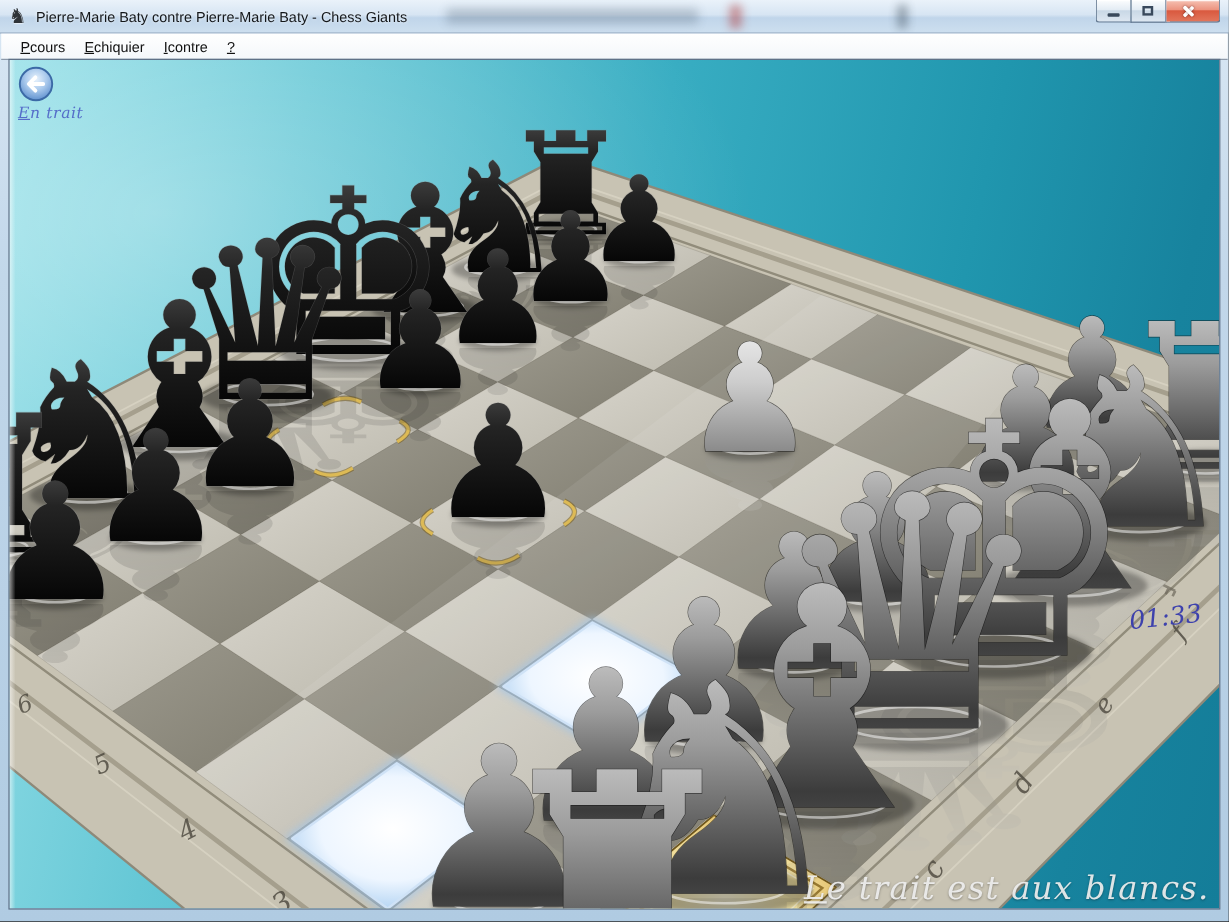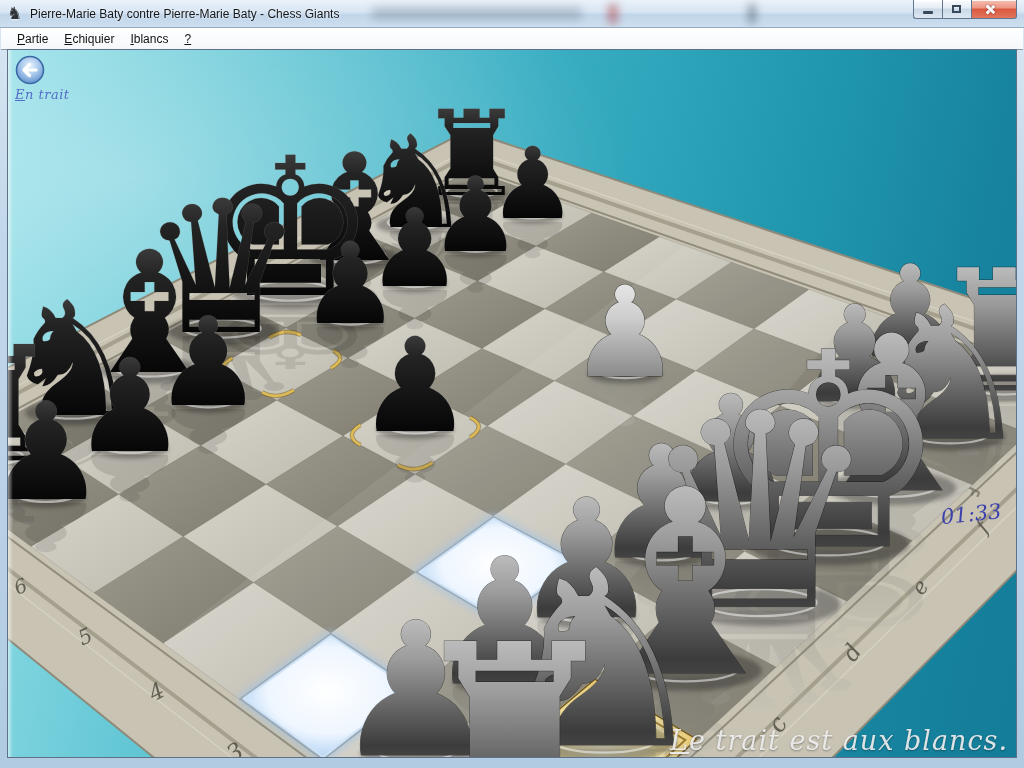--- a/index.html
+++ b/index.html
@@ -75,23 +75,23 @@
           <span class="glyph-max"></span>
         </div>
       <div class="wbtn close">
           <span class="glyph-close-a"></span>
           <span class="glyph-close-b"></span>
         </div>
     </div>
   </div>
 
   <div id="menubar">
-    <span class="menu-item"><u>P</u><span>artie</span></span>
+    <span class="menu-item"><u>P</u><span>cours</span></span>
     <span class="menu-item"><u>E</u><span>chiquier</span></span>
-    <span class="menu-item"><u>I</u><span>blancs</span></span>
+    <span class="menu-item"><u>I</u><span>contre</span></span>
     <span class="menu-item"><u>?</u><span></span></span>
   </div>
 
   <div id="client">
     <svg id="board-svg" width="1008" height="707" viewBox="0 0 1008 707">
         <defs>
           <linearGradient id="gradW" x1="0" y1="0" x2="0" y2="1">
             <stop offset="0" stop-color="#d8d8d8"></stop>
             <stop offset=".35" stop-color="#9c9c9c"></stop>
             <stop offset=".75" stop-color="#3c3c3c"></stop>

